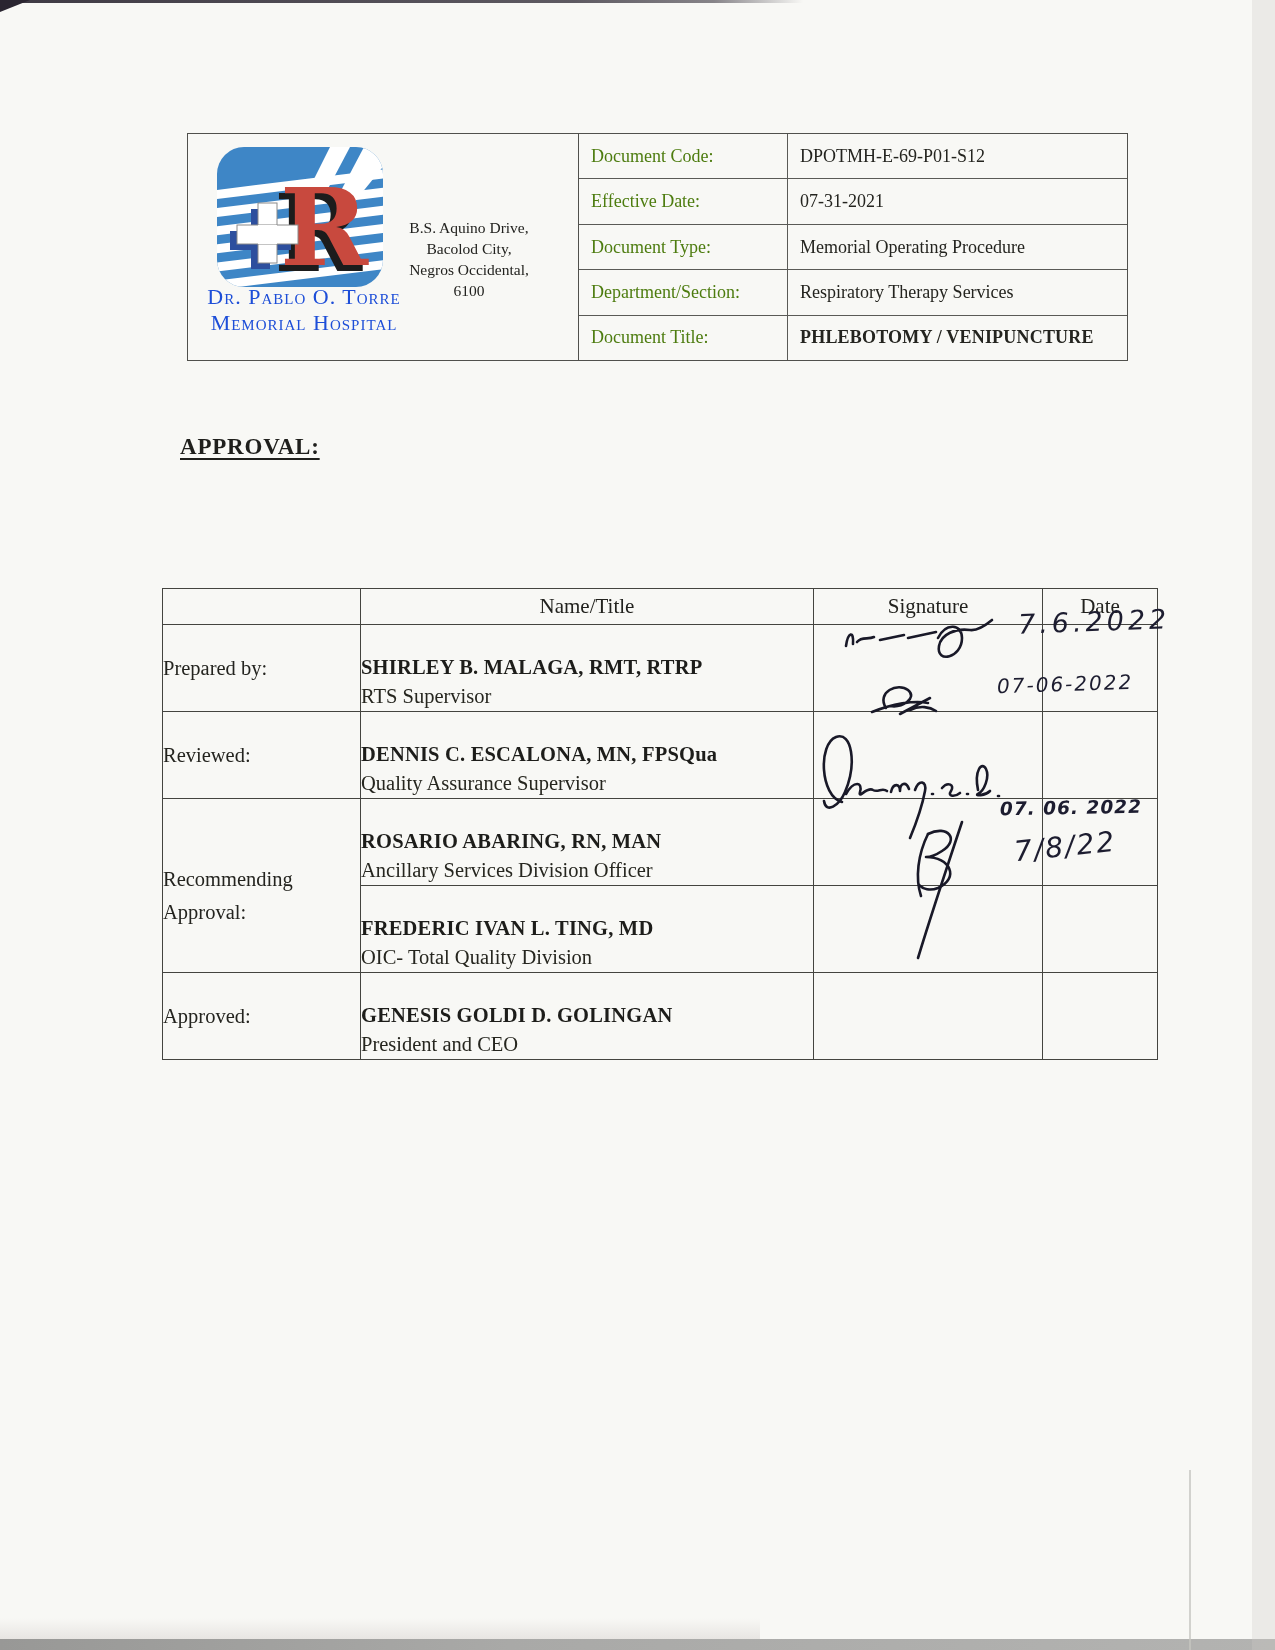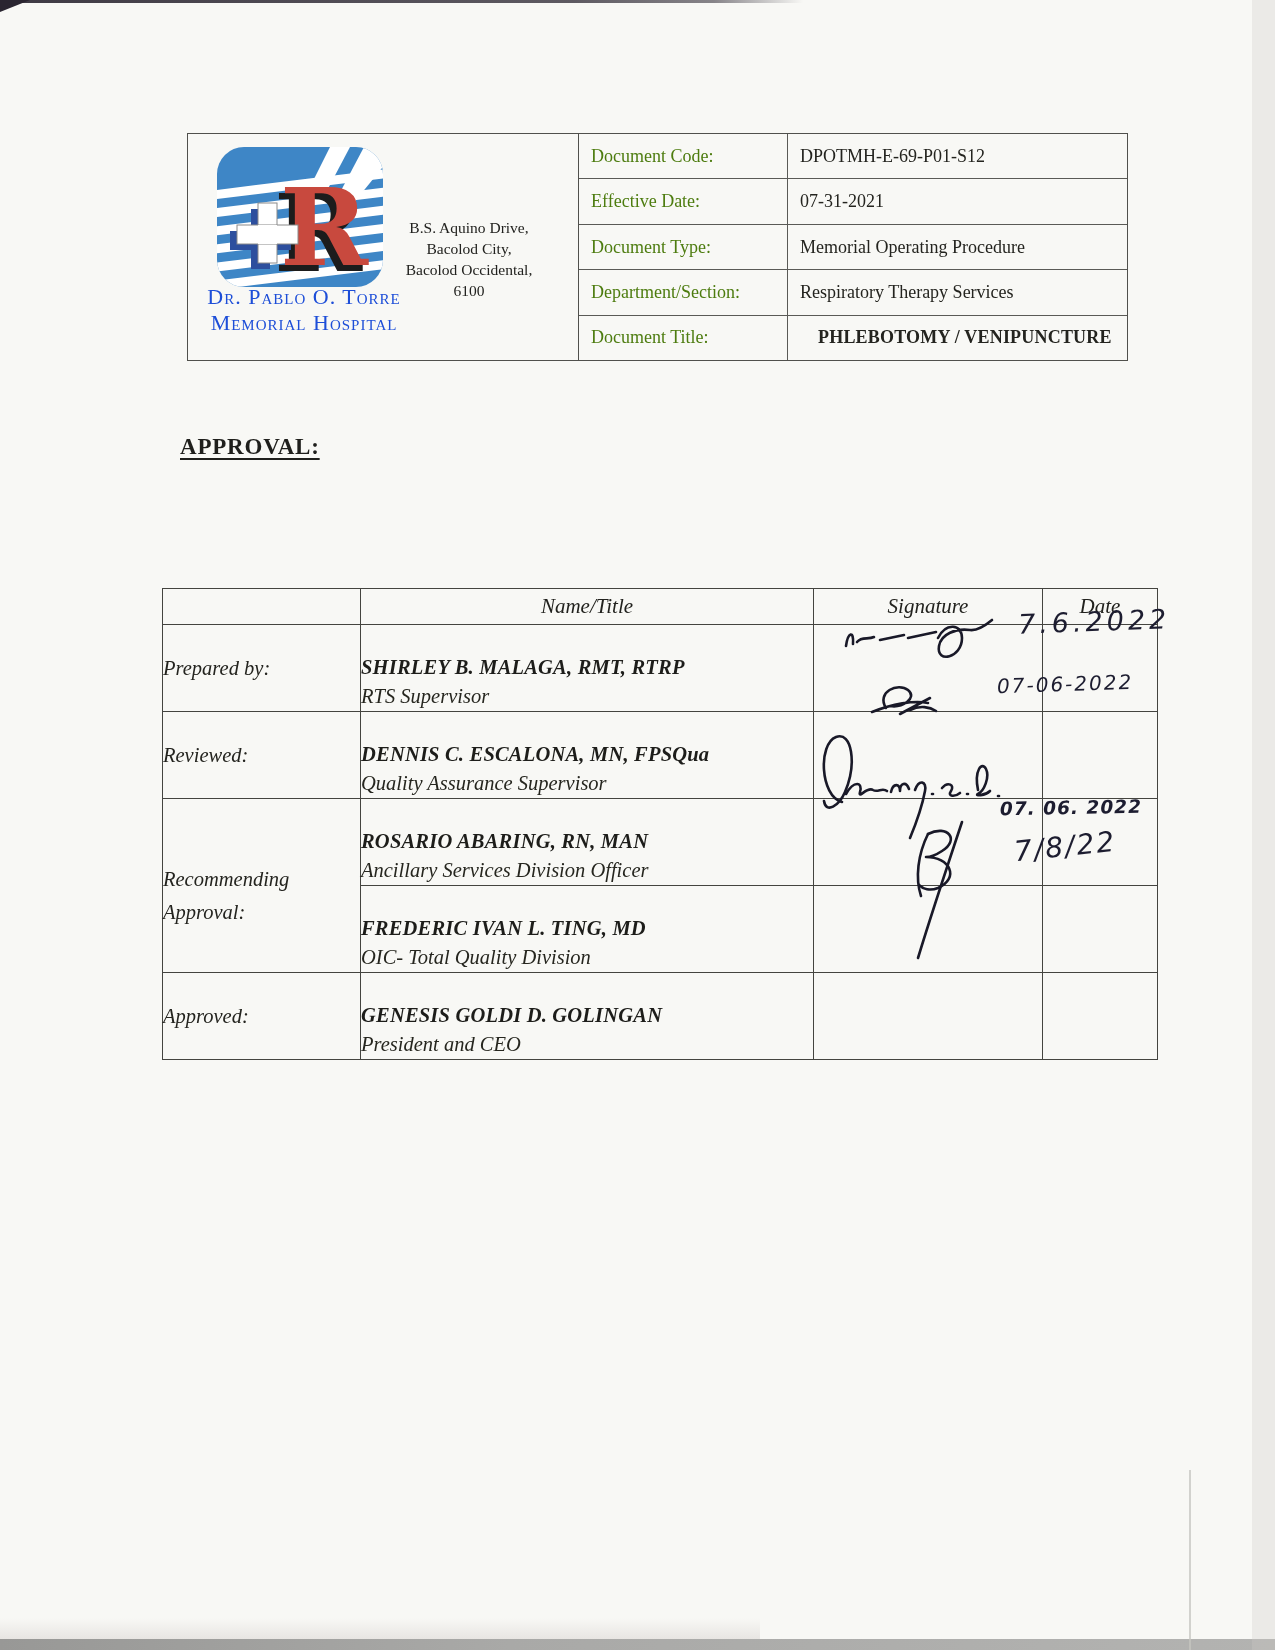--- a/index.html
+++ b/index.html
@@ -35,37 +35,37 @@
     position:absolute;left:0;top:150px;width:232px;text-align:center;
     font-variant:small-caps;color:#1d4ed8;letter-spacing:1px;
     font-size:22px;line-height:26px;
   }
   .hospital-address{
     position:absolute;left:205px;top:83px;width:152px;text-align:center;
     font-size:15.5px;line-height:21px;color:#22221f;
   }
   .meta-grid{flex:1;display:flex;flex-direction:column;}
   .meta-row{flex:1;display:flex;border-bottom:1px solid #5a5a56;box-sizing:border-box;}
-  .meta-row:last-child{border-bottom:none;gap:18px;}
+  .meta-row:last-child{border-bottom:none;}
   .meta-label{width:209px;border-right:1px solid #5a5a56;box-sizing:border-box;
     display:flex;align-items:center;padding-left:12px;font-size:18px;color:#4d7c0f;}
   .meta-value{flex:1;display:flex;align-items:center;padding-left:12px;font-size:18px;color:#24241f;}
   .meta-value.bold{font-weight:bold;letter-spacing:.2px;}
 
   
   .approval-heading{
     position:absolute;left:180px;top:434px;
     font-size:23px;font-weight:bold;letter-spacing:.8px;color:#1f1f1c;
     text-decoration:underline;text-decoration-thickness:2px;text-underline-offset:4px;
   }
 
   
   table.approval{
     position:absolute;left:162px;top:588px;width:995px;
-    border-collapse:collapse;table-layout:fixed;font-style:italic;
+    border-collapse:collapse;table-layout:fixed;
   }
   table.approval td, table.approval th{
     border:1px solid #44443f;box-sizing:border-box;
     font-weight:normal;vertical-align:middle;padding:0;
   }
   table.approval{border:1.5px solid #3c3c38;}
   th.col-head{font-size:21px;color:#22221e;text-align:center;height:36px;}
   td.role-cell{font-size:20.5px;padding-left:13px;color:#24241f;}
   td.name-cell{padding:3px 6px 3px 12px;}
   .person-name{font-size:20.5px;font-weight:bold;line-height:29px;color:#1d1d1a;letter-spacing:.2px;margin-top:28px;}
@@ -137,21 +137,21 @@
           <rect x="44" y="81" width="19" height="19" fill="#ffffff"></rect>
         </g>
       </svg>
       <div class="hospital-name">
         <div>Dr. Pablo O. Torre</div>
         <div>Memorial Hospital</div>
       </div>
       <div class="hospital-address">
         <div>B.S. Aquino Drive,</div>
         <div>Bacolod City,</div>
-        <div>Bacolod Occidental,</div>
+        <div>Negros Occidental,</div>
         <div>6100</div>
       </div>
     </div>
     <div class="meta-grid">
       <div class="meta-row">
         <div class="meta-label">Document Code:</div>
         <div class="meta-value">DPOTMH-E-69-P01-S12</div>
       </div>
       <div class="meta-row">
         <div class="meta-label">Effective Date:</div>

